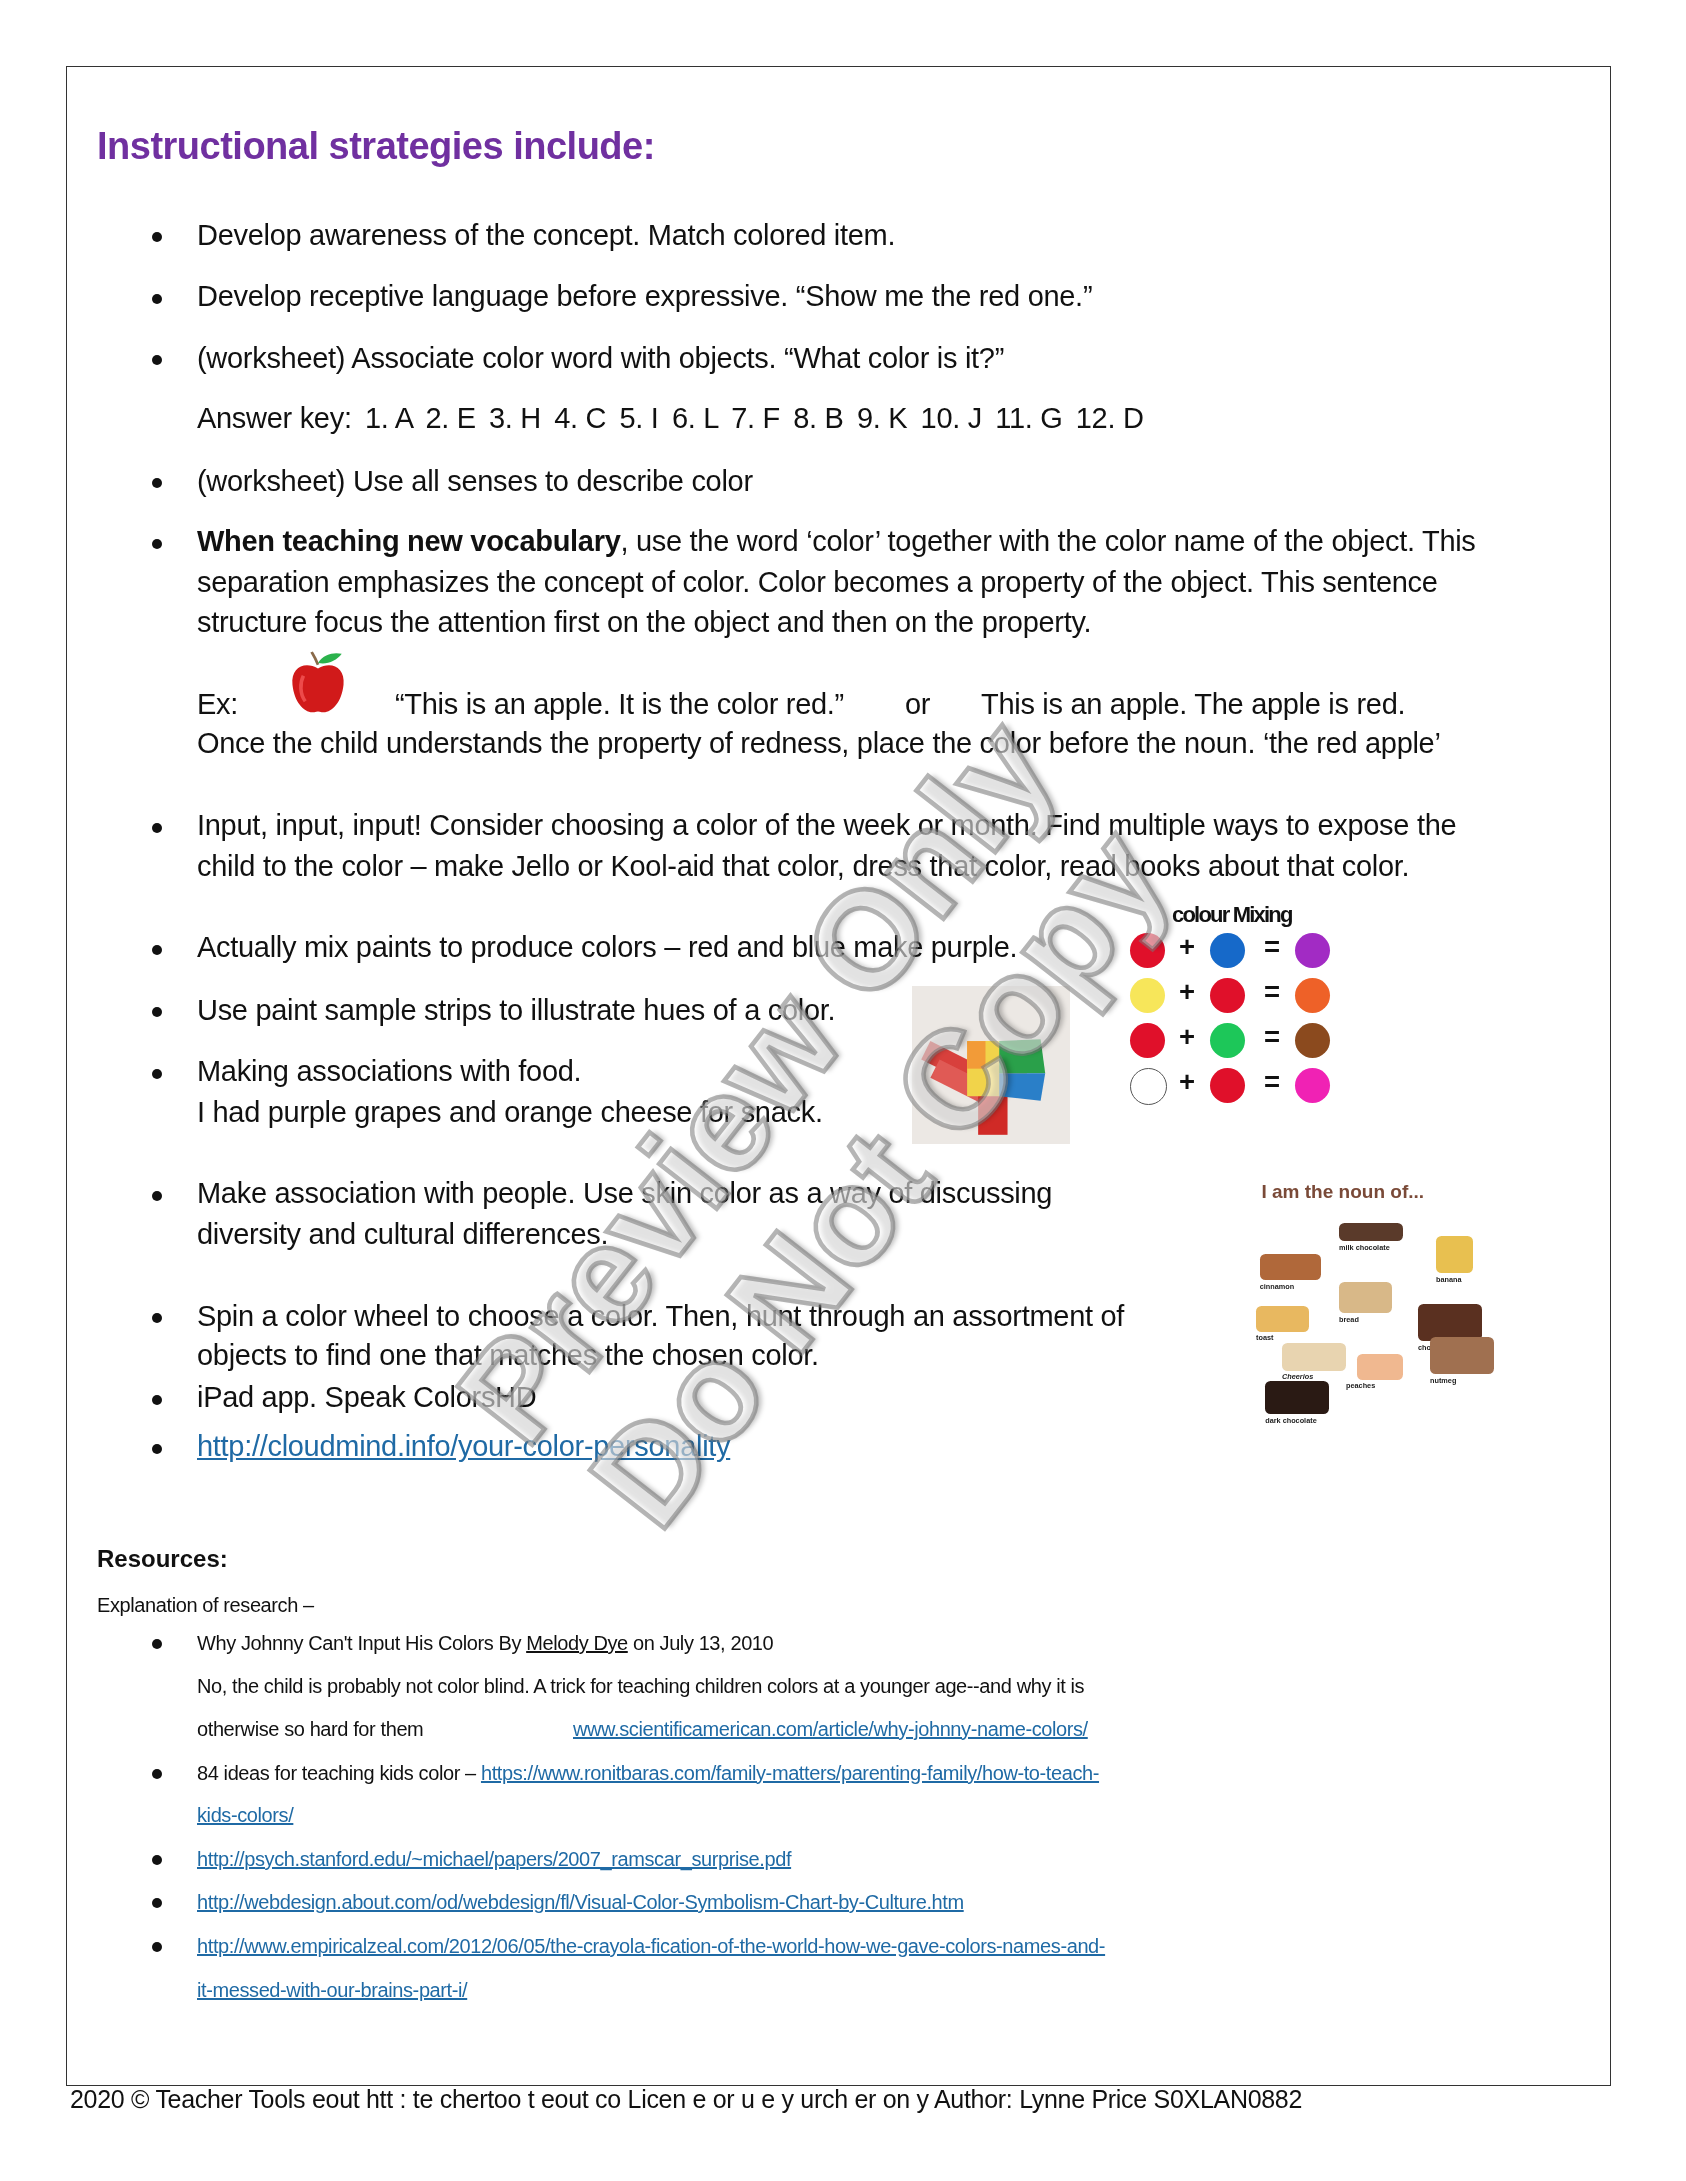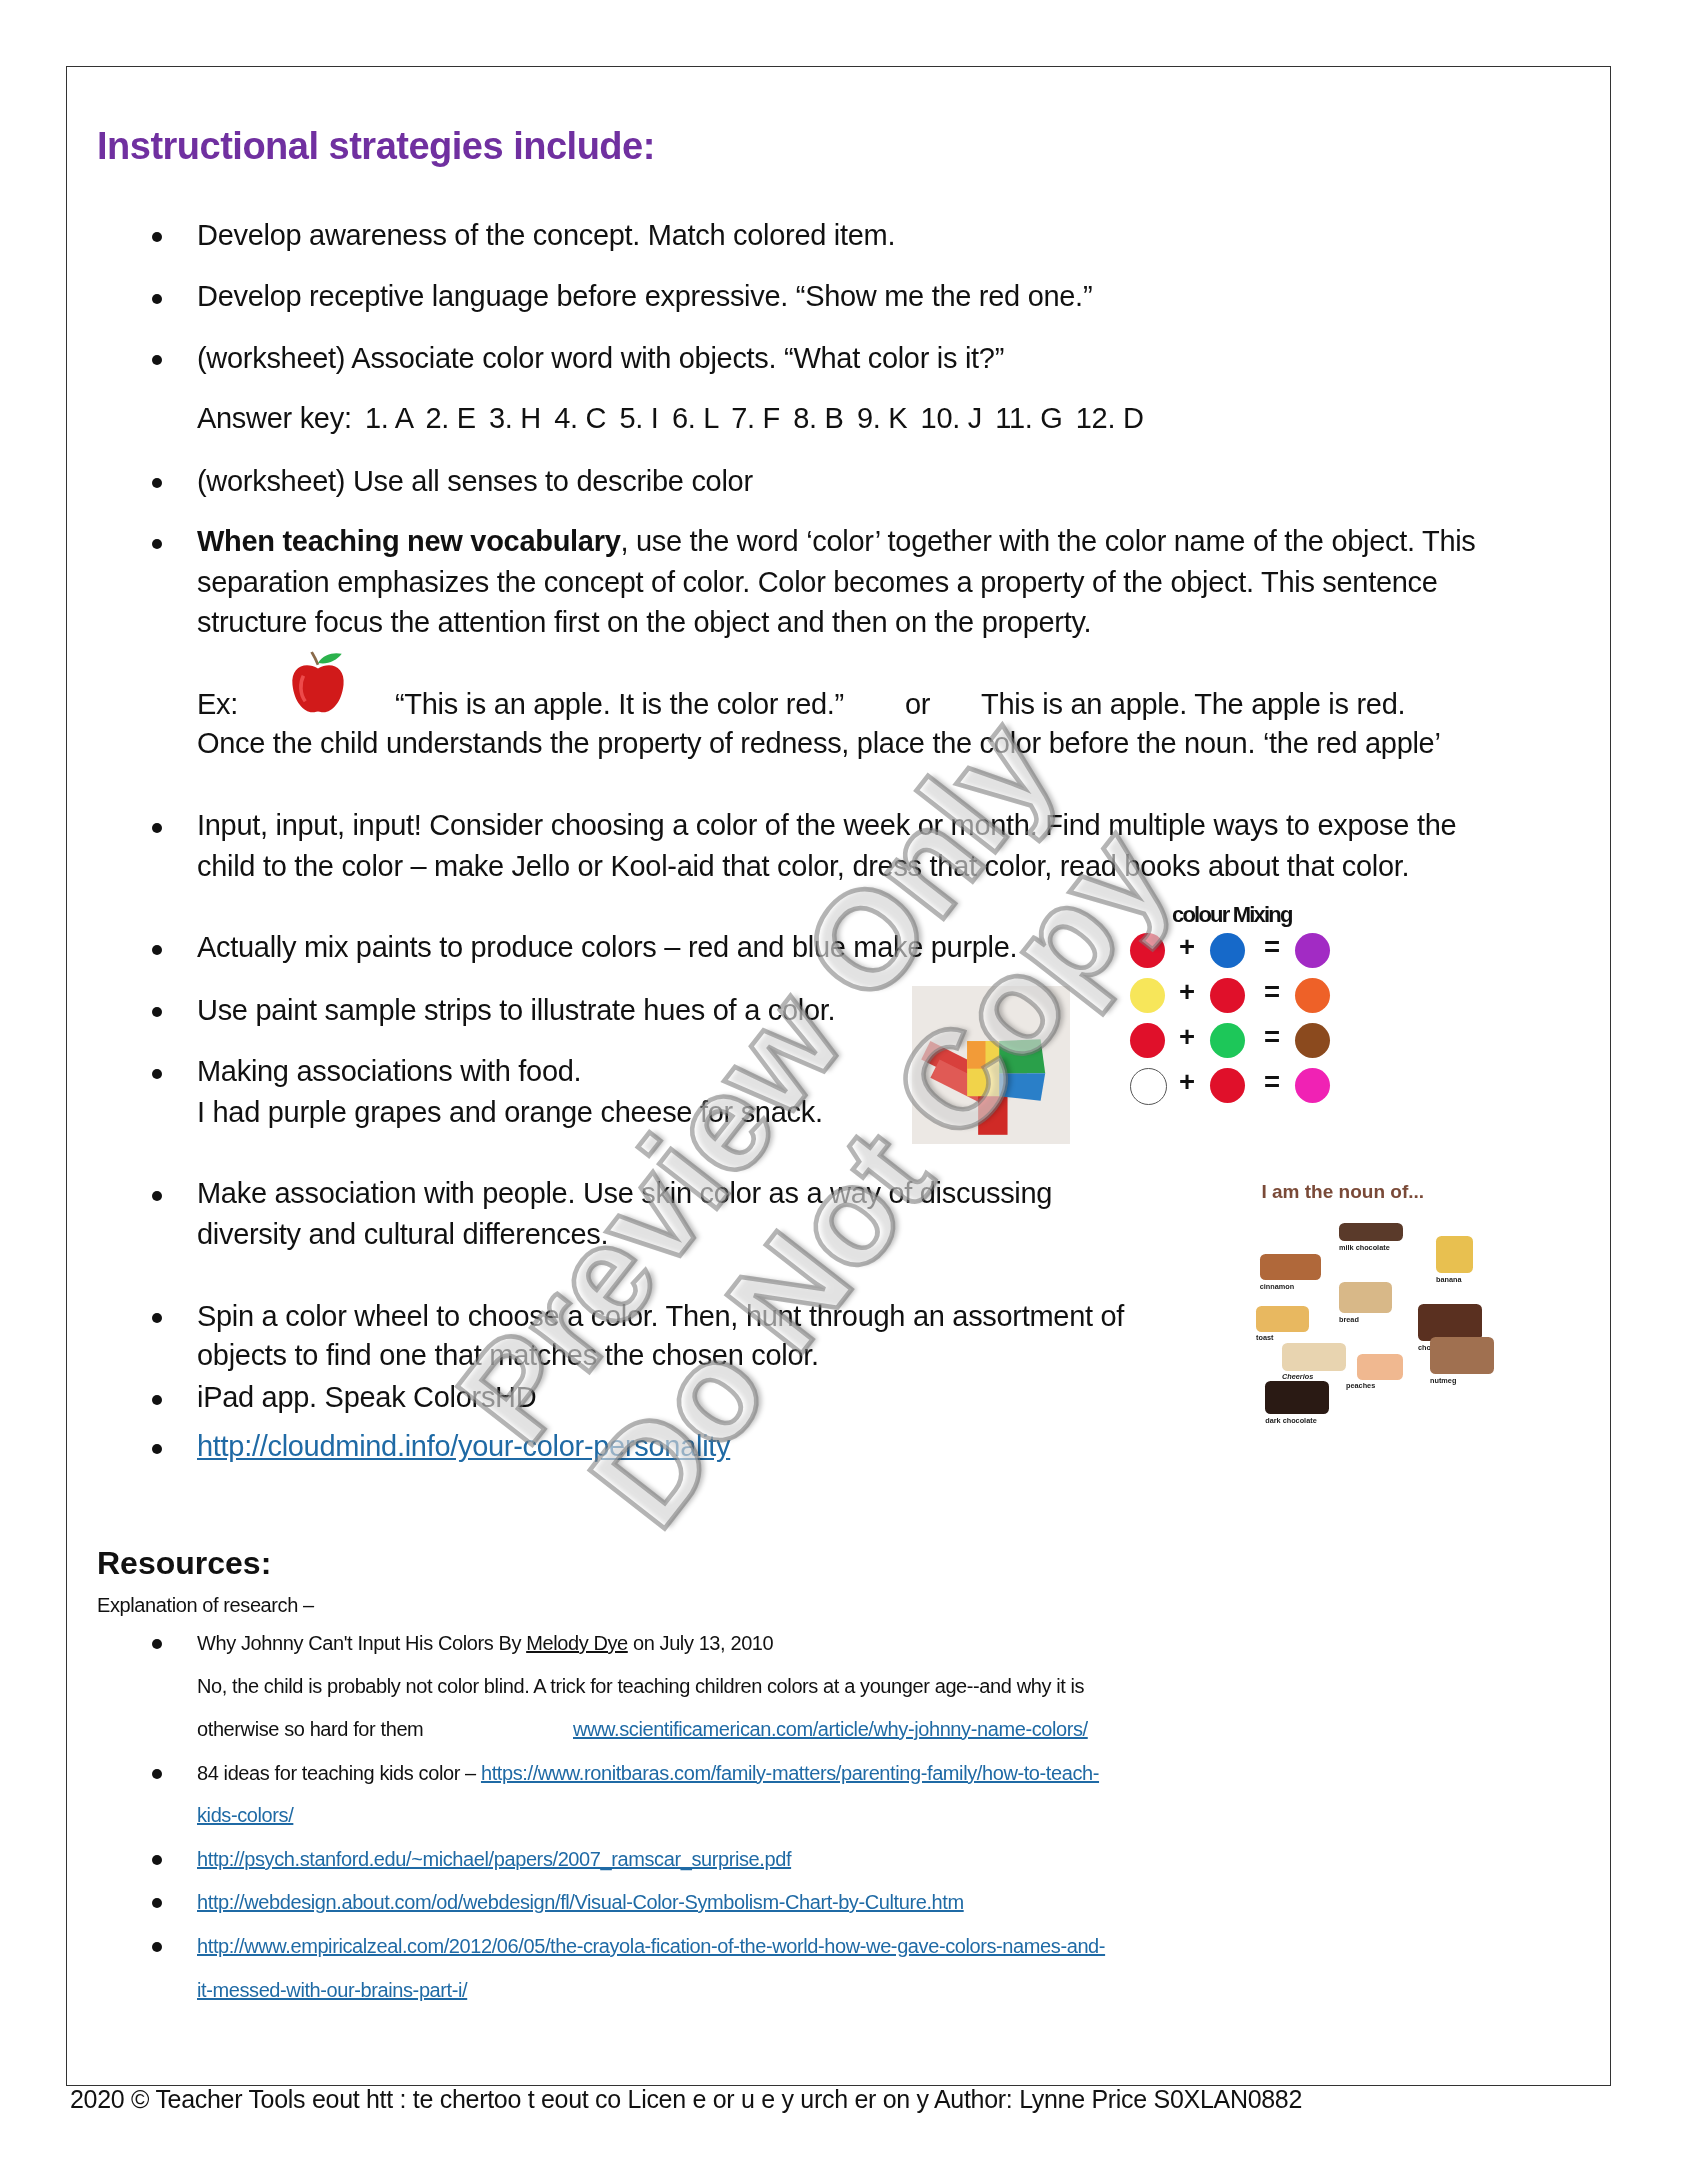--- a/index.html
+++ b/index.html
@@ -8,21 +8,21 @@
   .frame { position:absolute; left:66px; top:66px; width:1545px; height:2020px;
            border:1.8px solid #333; box-sizing:border-box; }
   .abs { position:absolute; white-space:nowrap; }
   .h1 { left:97px; top:125px; font-size:38px; font-weight:bold; color:#7030a0; letter-spacing:-0.5px; }
   .line { font-size:29px; line-height:37px; letter-spacing:-0.3px; }
   .rline { font-size:20px; line-height:35px; letter-spacing:-0.4px; }
   .bullet { position:absolute; width:10px; height:10px; border-radius:50%; background:#111; }
   .link { color:#1f6aa5; text-decoration:underline; }
   .u { text-decoration:underline; }
   b { font-weight:bold; }
-  .h2 { left:97px; top:1545px; font-size:32px; font-weight:bold; }
+  .h2 { left:97px; top:1545px; font-size:24px; font-weight:bold; }
   .footer { left:70px; top:2085px; font-size:25px; letter-spacing:-0.3px; }
   
   .apple { left:287px; top:650px; width:62px; height:66px; }
   .paint { left:912px; top:986px; width:158px; height:158px; background:#eeeae6; }
   .mix { left:1126px; top:902px; width:220px; height:206px; }
   .mix-title { position:absolute; left:46px; top:0; font-size:22px; font-weight:bold; letter-spacing:-1.8px; }
   .dot { position:absolute; width:35px; height:35px; border-radius:50%; }
   .op { position:absolute; font-size:27.5px; font-weight:bold; }
   .food { left:1256px; top:1181px; width:248px; height:257px; }
   .food-title { position:absolute; left:5.5px; top:0; font-size:19px; font-weight:bold; color:#7a4a38; }

